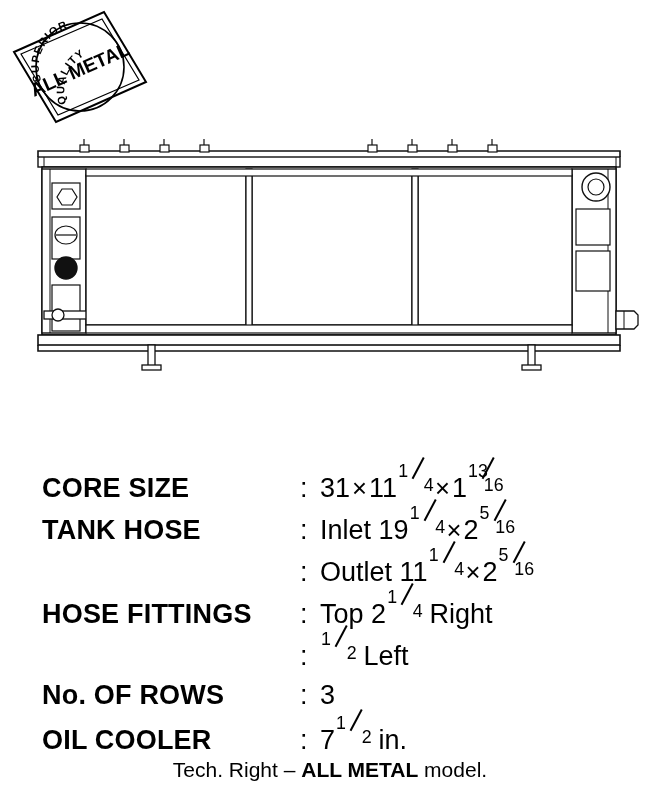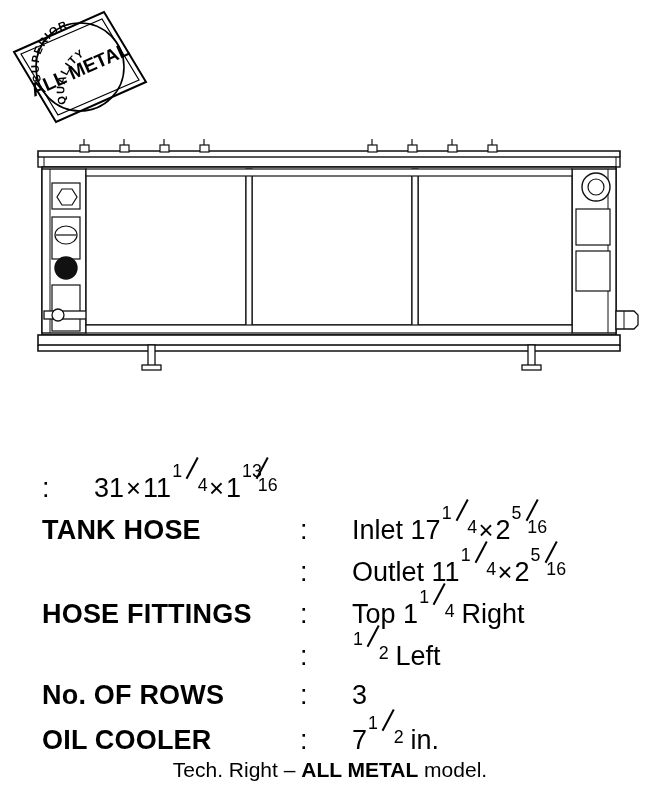--- a/index.html
+++ b/index.html
@@ -57,21 +57,20 @@
   }
   .spec-colon {
     width: 20px;
     font-size: 27px;
     font-weight: normal;
   }
   .spec-value {
     font-size: 27px;
     font-weight: normal;
     white-space: nowrap;
-    margin-left: 32px;
   }
   .frac {
     display: inline-block;
     position: relative;
     width: 1.25em;
     height: 1em;
     vertical-align: baseline;
     margin: 0 0.04em;
   }
   .frac .num {
@@ -210,47 +209,48 @@
         <rect x="122" y="230" width="19" height="5"></rect>
         <rect x="508" y="210" width="7" height="22"></rect>
         <rect x="502" y="230" width="19" height="5"></rect>
       </g>
     </g>
   </svg>
 </div>
 
 <div class="specs">
   <div class="spec-row">
+    <div class="spec-label">CORE SIZE</div>
     <div class="spec-colon">:</div>
     <div class="spec-value">
       <span>31</span><span class="times">×</span><span>11</span><span class="frac"><span class="num">1</span><span class="bar"></span><span class="den">4</span></span><span class="times">×</span><span>1</span><span class="frac"><span class="num">13</span><span class="bar"></span><span class="den">16</span></span>
     </div>
   </div>
 
   <div class="spec-row">
     <div class="spec-label">TANK HOSE</div>
     <div class="spec-colon">:</div>
     <div class="spec-value">
-      <span>Inlet 17</span><span class="frac"><span class="num">1</span><span class="bar"></span><span class="den">4</span></span><span class="times">×</span><span>2</span><span class="frac"><span class="num">5</span><span class="bar"></span><span class="den">16</span></span>
+      <span>Inlet 19</span><span class="frac"><span class="num">1</span><span class="bar"></span><span class="den">4</span></span><span class="times">×</span><span>2</span><span class="frac"><span class="num">5</span><span class="bar"></span><span class="den">16</span></span>
     </div>
   </div>
 
   <div class="spec-row">
     <div class="spec-label"></div>
     <div class="spec-colon">:</div>
     <div class="spec-value">
       <span>Outlet 11</span><span class="frac"><span class="num">1</span><span class="bar"></span><span class="den">4</span></span><span class="times">×</span><span>2</span><span class="frac"><span class="num">5</span><span class="bar"></span><span class="den">16</span></span>
     </div>
   </div>
 
   <div class="spec-row">
     <div class="spec-label">HOSE FITTINGS</div>
     <div class="spec-colon">:</div>
     <div class="spec-value">
-      <span>Top 1</span><span class="frac"><span class="num">1</span><span class="bar"></span><span class="den">4</span></span><span>&nbsp;Right</span>
+      <span>Top 2</span><span class="frac"><span class="num">1</span><span class="bar"></span><span class="den">4</span></span><span>&nbsp;Right</span>
     </div>
   </div>
 
   <div class="spec-row">
     <div class="spec-label"></div>
     <div class="spec-colon">:</div>
     <div class="spec-value">
       <span class="frac"><span class="num">1</span><span class="bar"></span><span class="den">2</span></span><span>&nbsp;Left</span>
     </div>
   </div>

